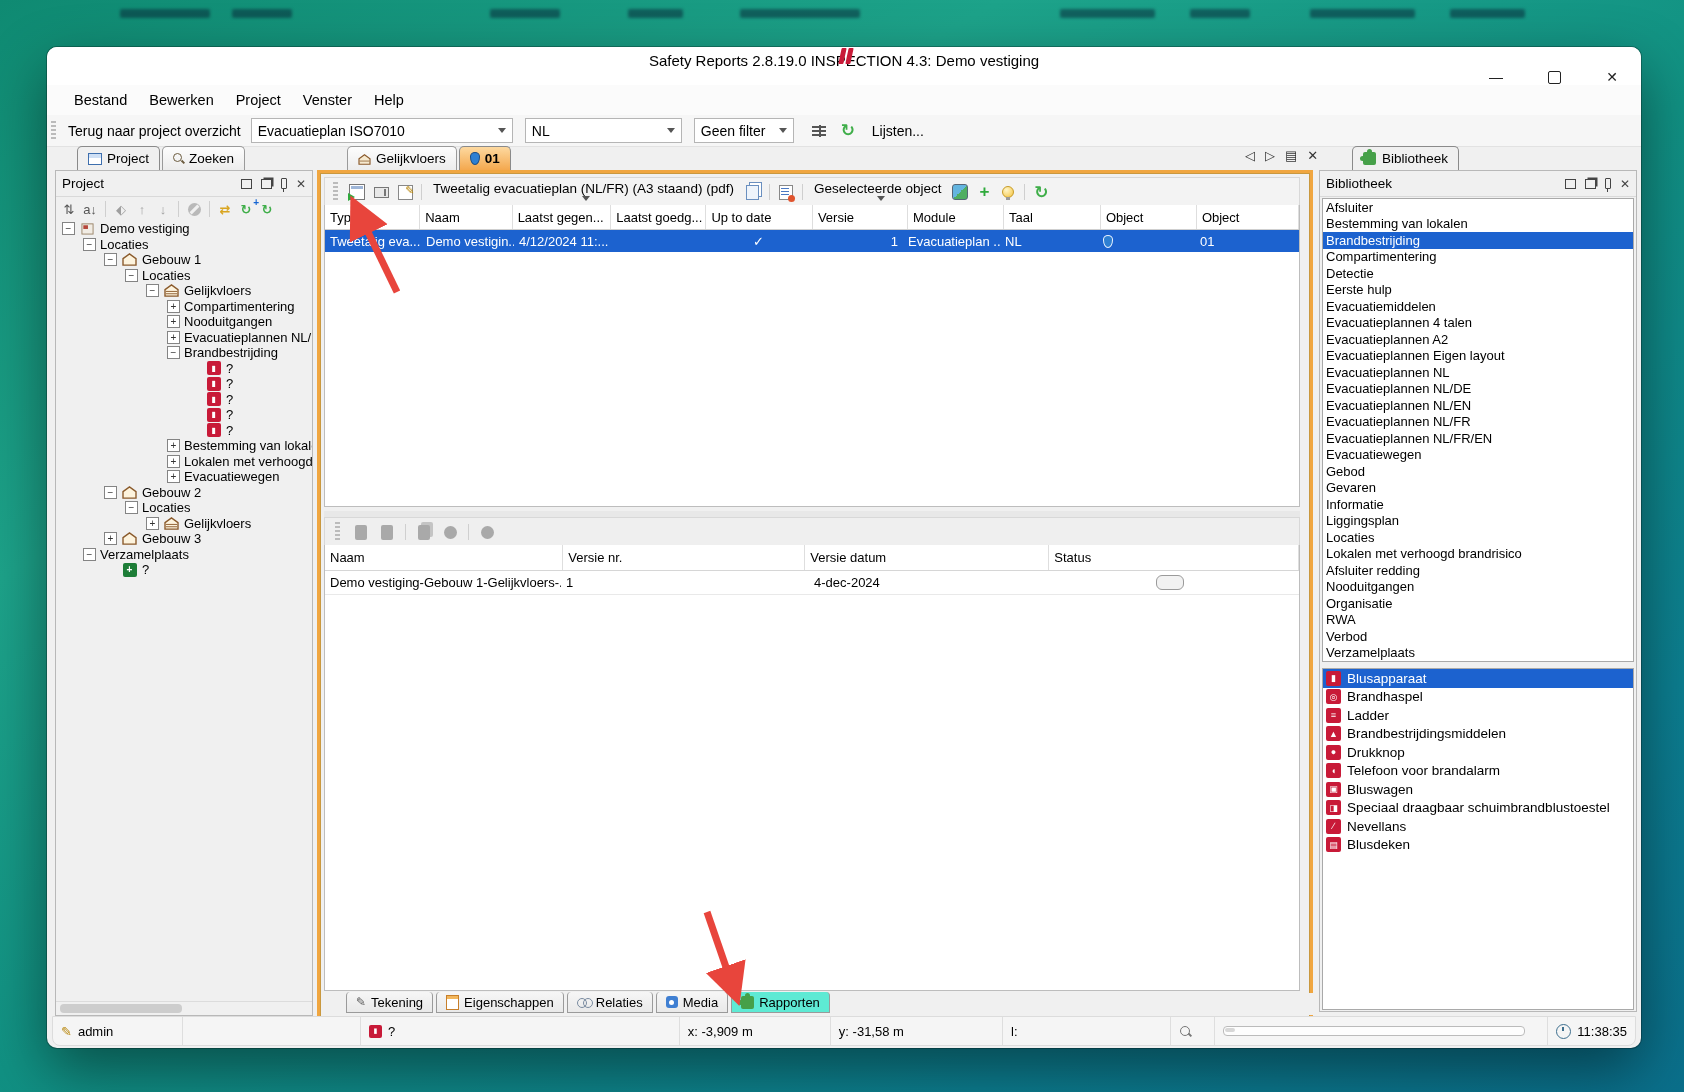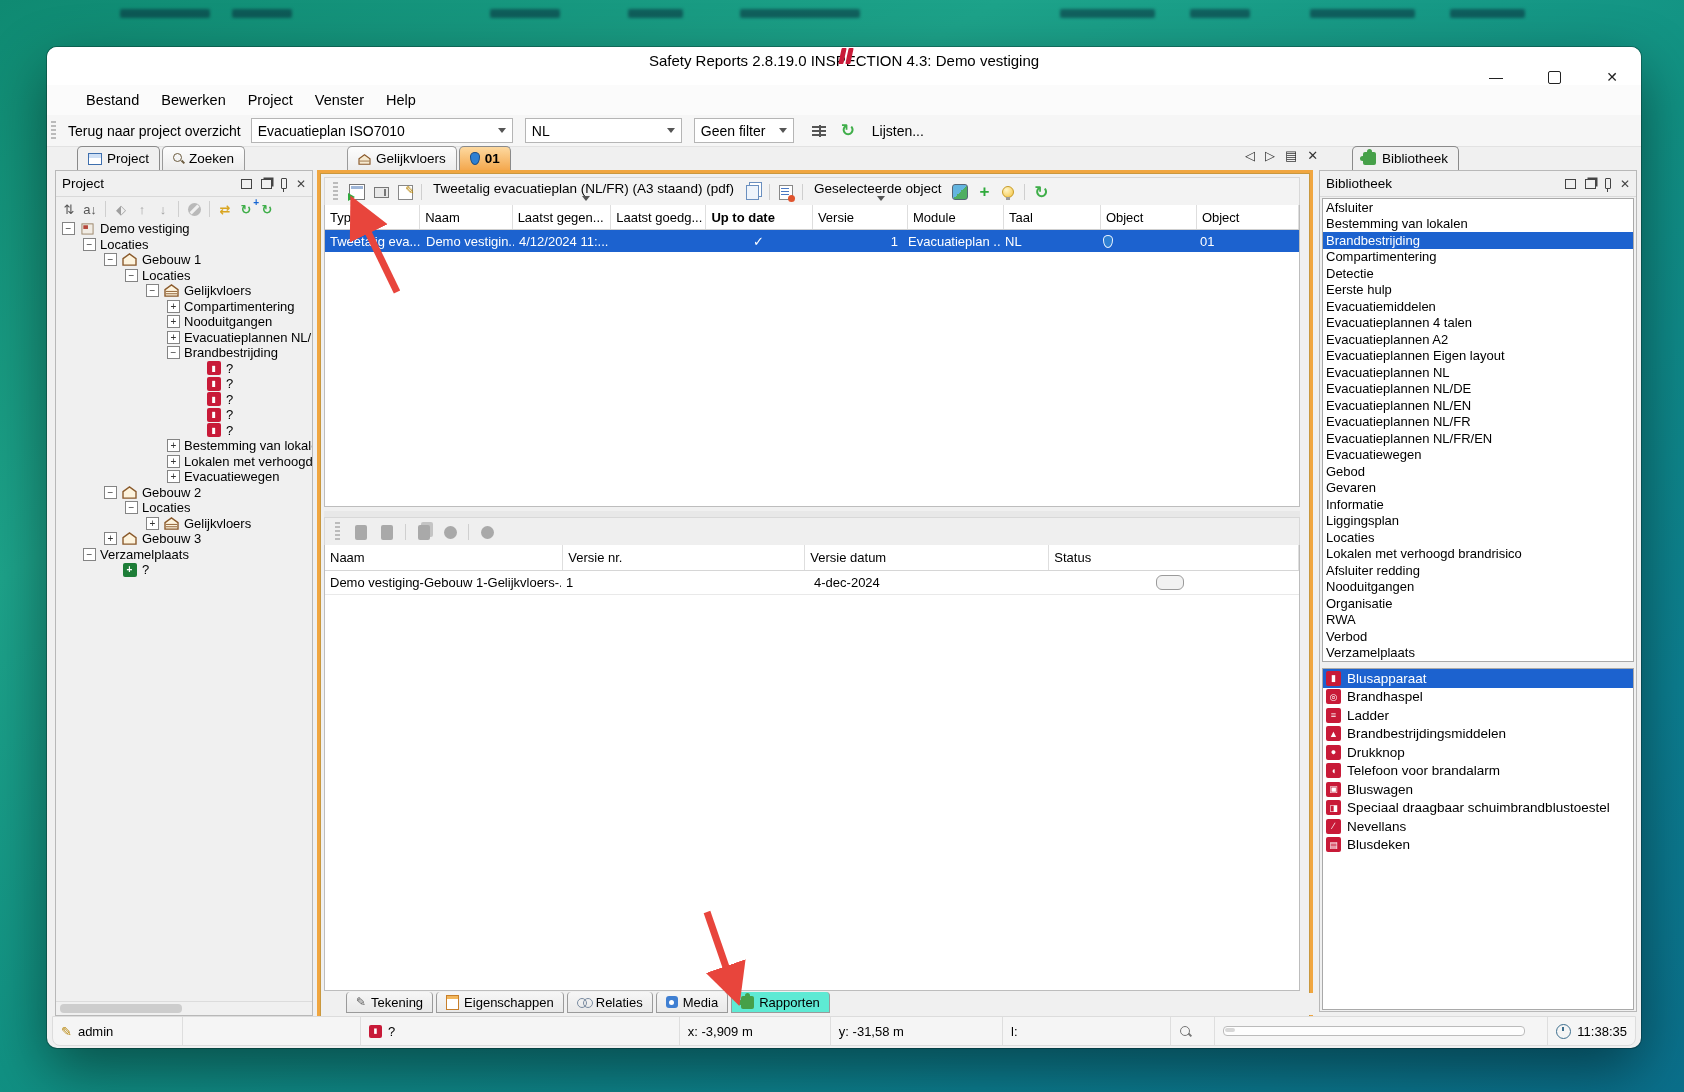--- a/index.html
+++ b/index.html
@@ -16,21 +16,21 @@
   .logo{width:18px;height:18px;margin:0 10px 0 16px;position:relative;}
   .logo i{position:absolute;top:1px;width:5px;height:16px;background:#c81a38;transform:skewX(-12deg);border-radius:1px;}
   .logo i:nth-child(1){left:2px;} .logo i:nth-child(2){left:9px;}
   .title-text{font-size:15px;}
   .wincontrols{margin-left:auto;display:flex;height:100%;}
   .winbtn{width:58px;height:100%;display:flex;align-items:center;justify-content:center;font-size:14px;color:#222;}
   .glyph-max{width:11px;height:11px;border:1.4px solid #222;border-radius:2px;display:inline-block;}
 
   
   .menubar{position:absolute;left:0;top:38px;right:0;height:30px;background:#fbfbfb;display:flex;align-items:center;
-    padding-left:28px;border-bottom:1px solid #e7e7e7;}
+    padding-left:16px;border-bottom:1px solid #e7e7e7;}
   .menu-item{padding:4px 11px;font-size:14.5px;}
   .topbar{position:absolute;left:0;top:68px;right:0;height:31px;background:#f6f6f6;display:flex;align-items:center;
     border-bottom:1px solid #e2e2e2;font-size:14px;}
   .grip{width:5px;height:20px;margin:0 6px 0 4px;background:repeating-linear-gradient(#bbb 0 2px,transparent 2px 4px);}
   .backlbl{margin:0 10px 0 6px;}
   .combo{height:23px;background:#fff;border:1px solid #b5b5b5;display:flex;align-items:center;
     padding:0 6px;position:relative;margin-right:12px;}
   .combo .carr{margin-left:auto;width:0;height:0;border-left:4px solid transparent;border-right:4px solid transparent;
     border-top:5px solid #555;}
   .c-template{width:248px;} .c-lang{width:143px;} .c-filter{width:86px;}
@@ -527,21 +527,21 @@
             </span>
           <span class="sep"></span>
           <span class="ct-ico refresh-green">↻</span>
         </div>
         <div class="tablewrap">
           <div class="thead" id="t1head">
               <span class="th" style="width: 96px;">Type</span>
               <span class="th" style="width: 93px;">Naam</span>
               <span class="th" style="width: 100px;">Laatst gegen...</span>
               <span class="th" style="width: 96px;">Laatst goedg...</span>
-              <span class="th" style="width: 109px; font-weight: bold;">Up to date</span>
+              <span class="th" style="width: 109px;">Up to date</span>
               <span class="th" style="width: 96px;">Versie</span>
               <span class="th" style="width: 97px;">Module</span>
               <span class="th" style="width: 98px;">Taal</span>
               <span class="th" style="width: 97px;">Object</span>
               <span class="th" style="width: 104px;">Object</span>
             </div>
           <div class="trow sel" id="t1row">
               <span class="td" style="width: 86px;">Tweetalig eva...</span>
               <span class="td" style="width: 83px;">Demo vestigin...</span>
               <span class="td" style="width: 90px;">4/12/2024 11:...</span>

